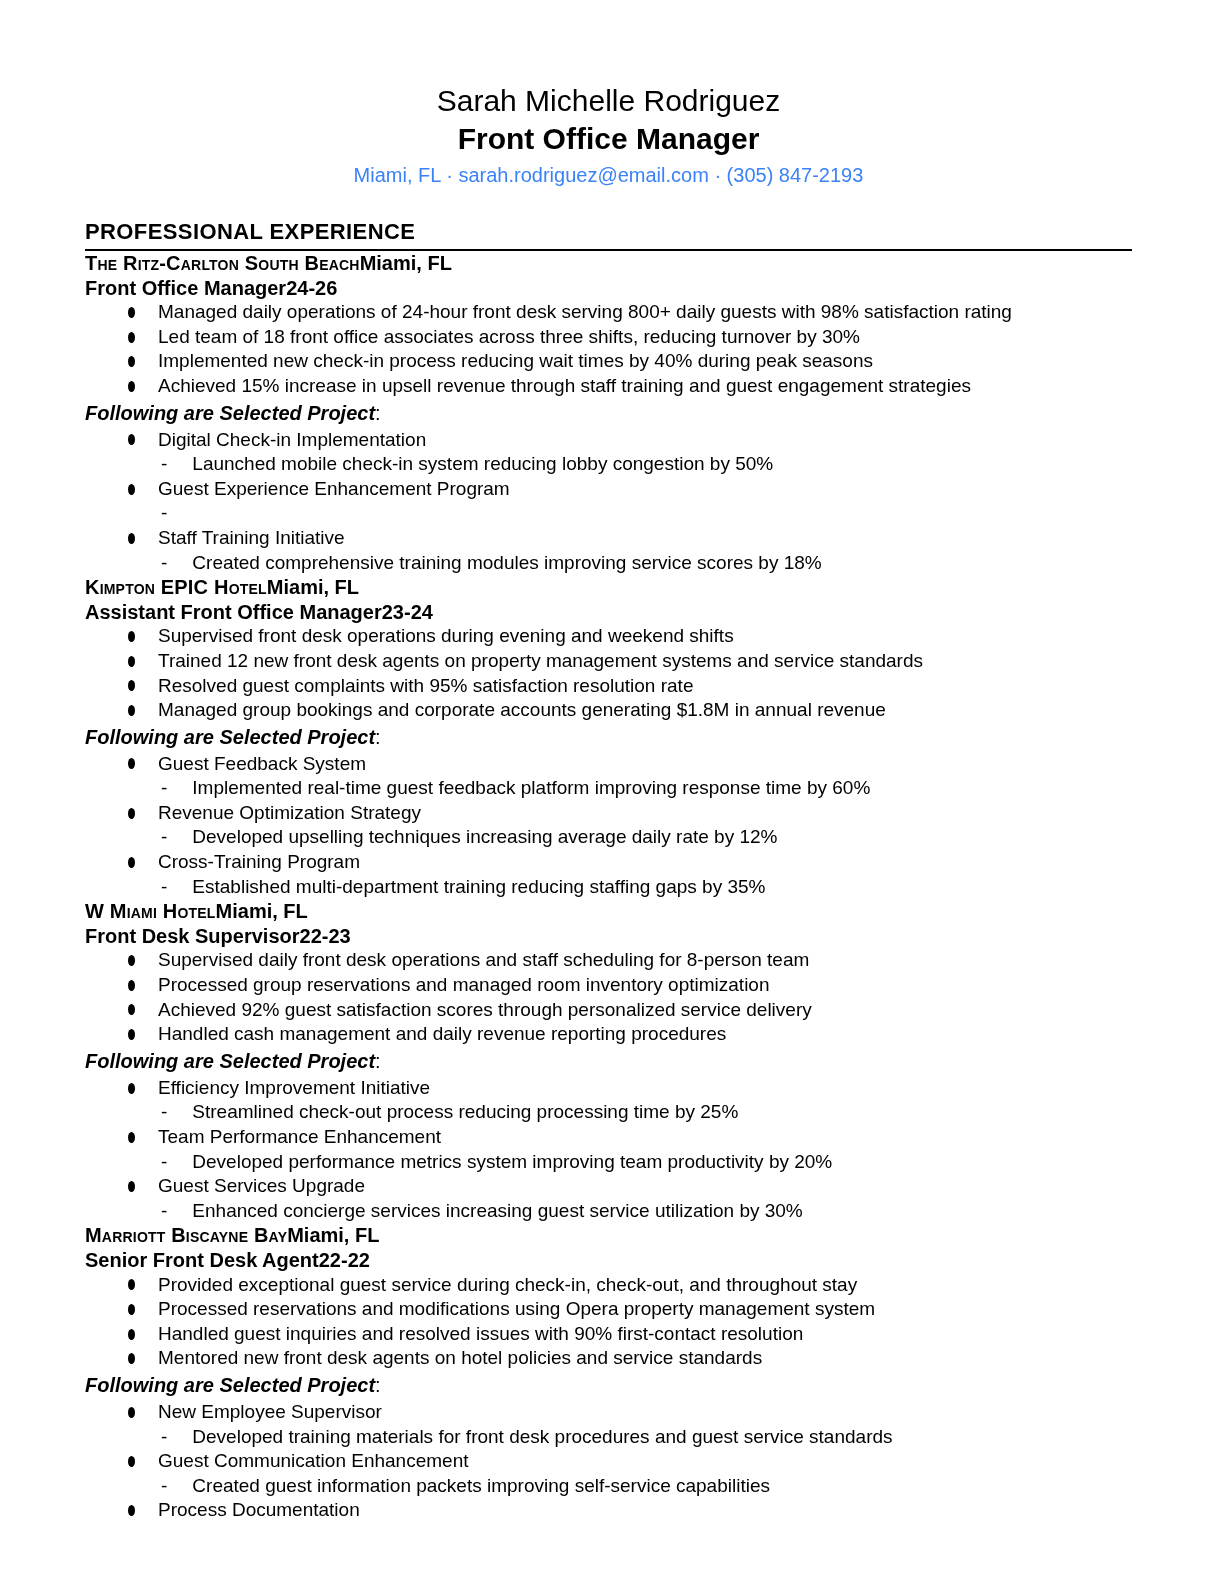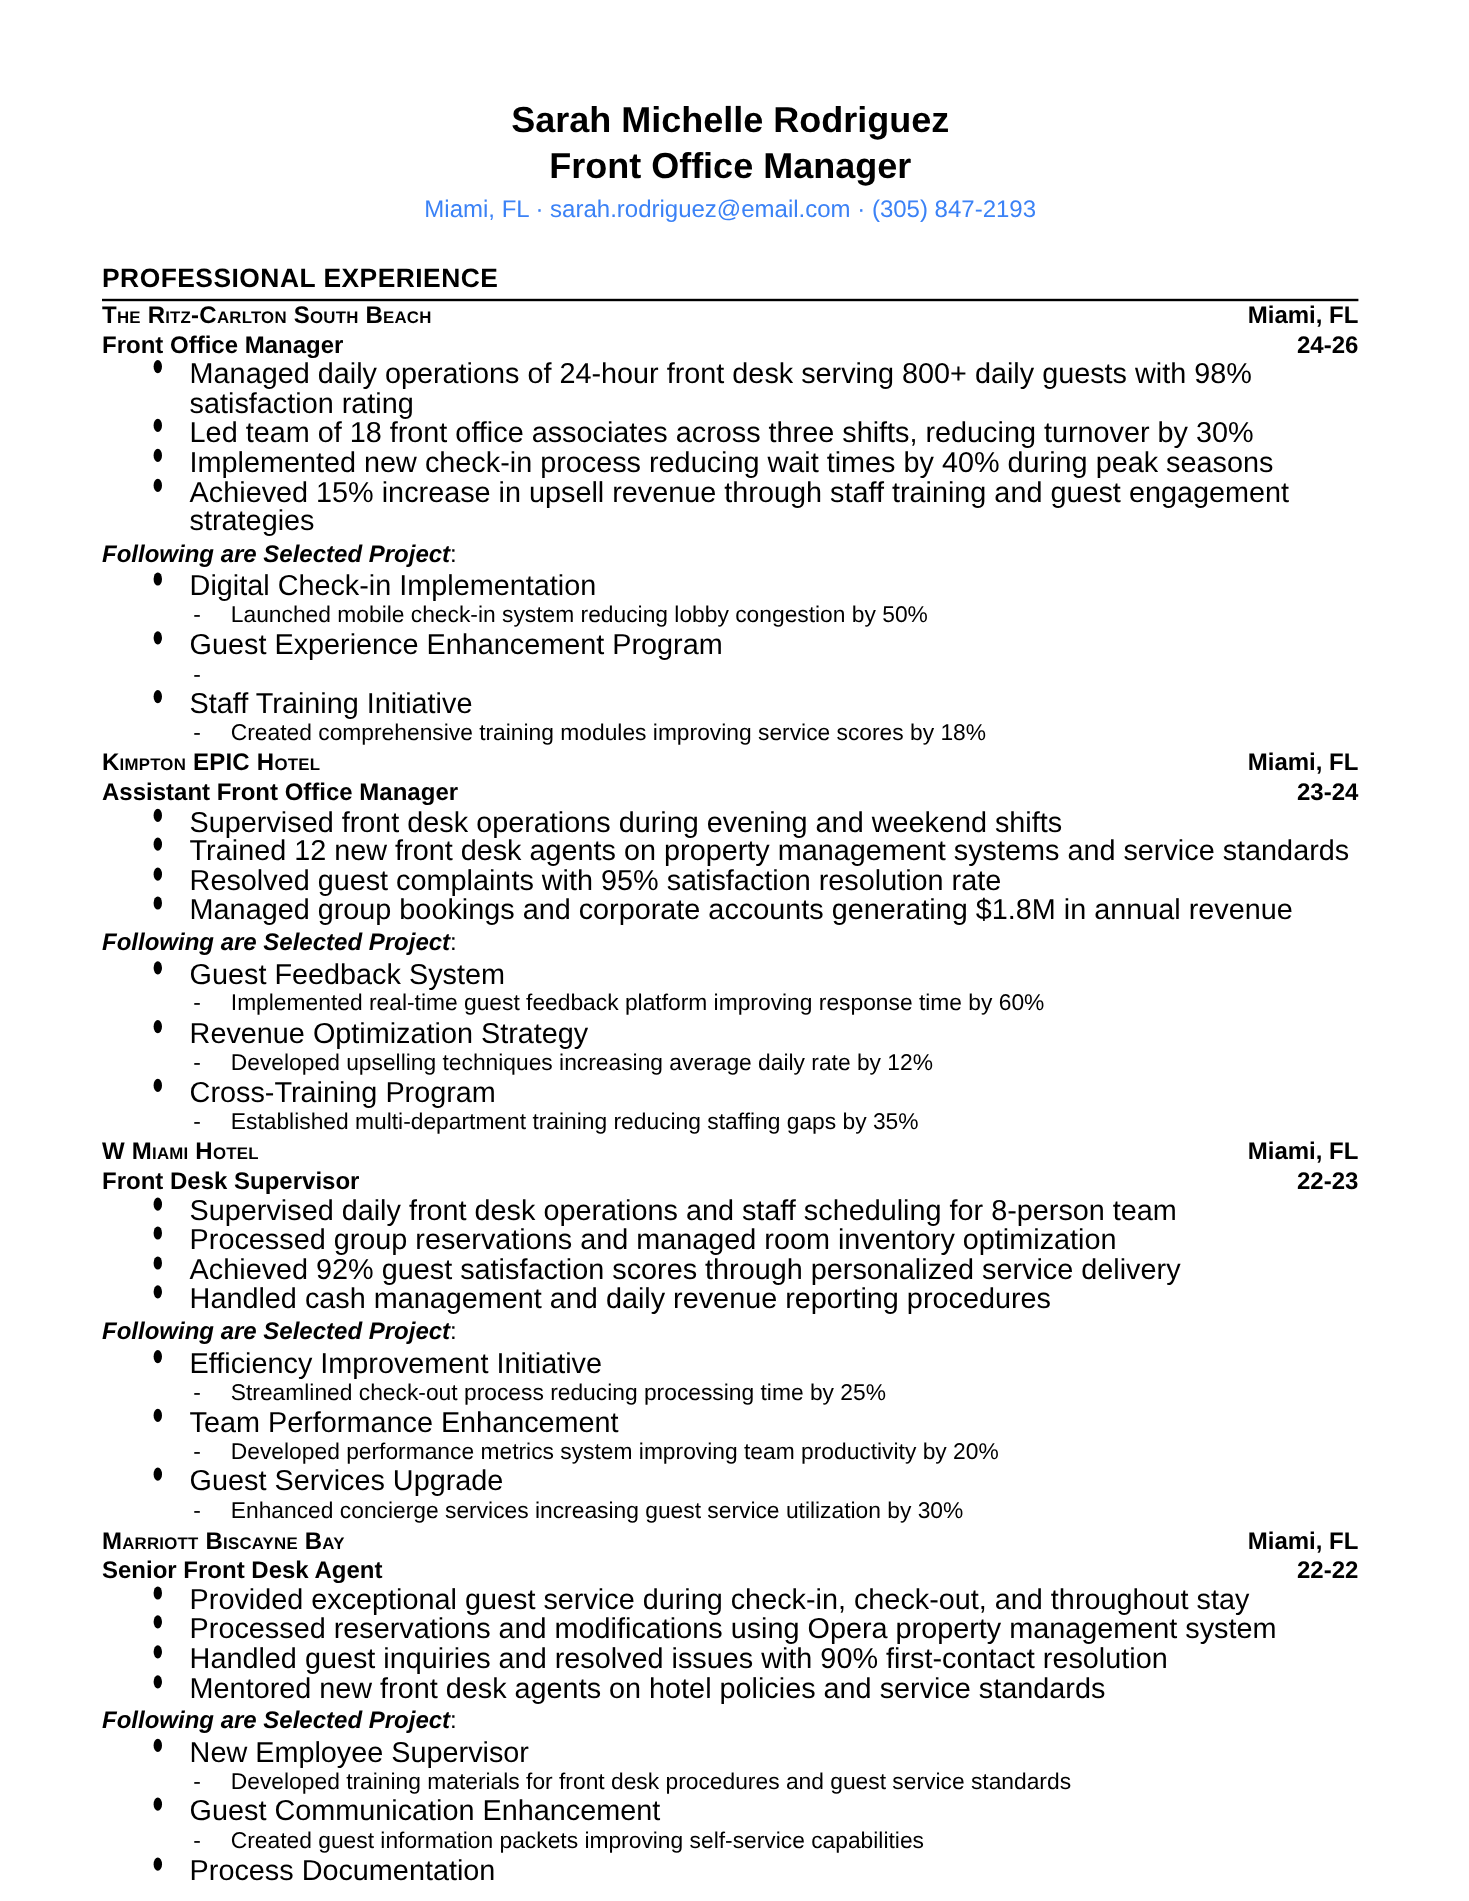--- a/index.html
+++ b/index.html
@@ -5,37 +5,37 @@
   html, body { margin: 0; padding: 0; background: #ffffff; }
   body {
     width: 1224px; height: 1584px;
     font-family: "Liberation Sans", "DejaVu Sans", sans-serif;
     color: #000; overflow: hidden;
   }
   .page { box-sizing: border-box; width: 1224px; height: 1584px; padding: 82px 92px 0 85px; }
 
   
   .hdr { text-align: center; }
-  .name  { font-size: 30px; font-weight: 700; line-height: 38px; }
+  .name  { font-size: 30px; font-weight: 400; line-height: 38px; }
   .title { font-size: 30px; font-weight: 700; line-height: 38px; }
   .contact { font-size: 20px; line-height: 28px; margin-top: 3px; color: #3b82f6; }
 
   
   .sect {
     margin-top: 30px; font-size: 22px; font-weight: 700;
     letter-spacing: 0.4px; border-bottom: 2px solid #000; padding-bottom: 4px;
   }
 
   
-  .jrow { display: flex; justify-content: space-between; align-items: baseline;
+  .jrow { display: flex; align-items: baseline;
           font-weight: 700; font-size: 20px; line-height: 24.6px; }
   .company { font-variant: small-caps; letter-spacing: 0.2px; }
 
   
-  .bullet { display: flex; align-items: flex-start; font-size: 24px; line-height: 24.6px;
+  .bullet { display: flex; align-items: center; font-size: 19px; line-height: 24.6px;
             padding-left: 43px; }
   .bmark { flex: 0 0 auto; width: 7px; height: 11px; border-radius: 50%;
            background: #000; margin-right: 23px; }
   .btext { flex: 1 1 auto; }
 
   
   .sub { display: flex; font-size: 19px; line-height: 24.6px; padding-left: 76px; }
   .dash { flex: 0 0 auto; margin-right: 25px; }
 
   

